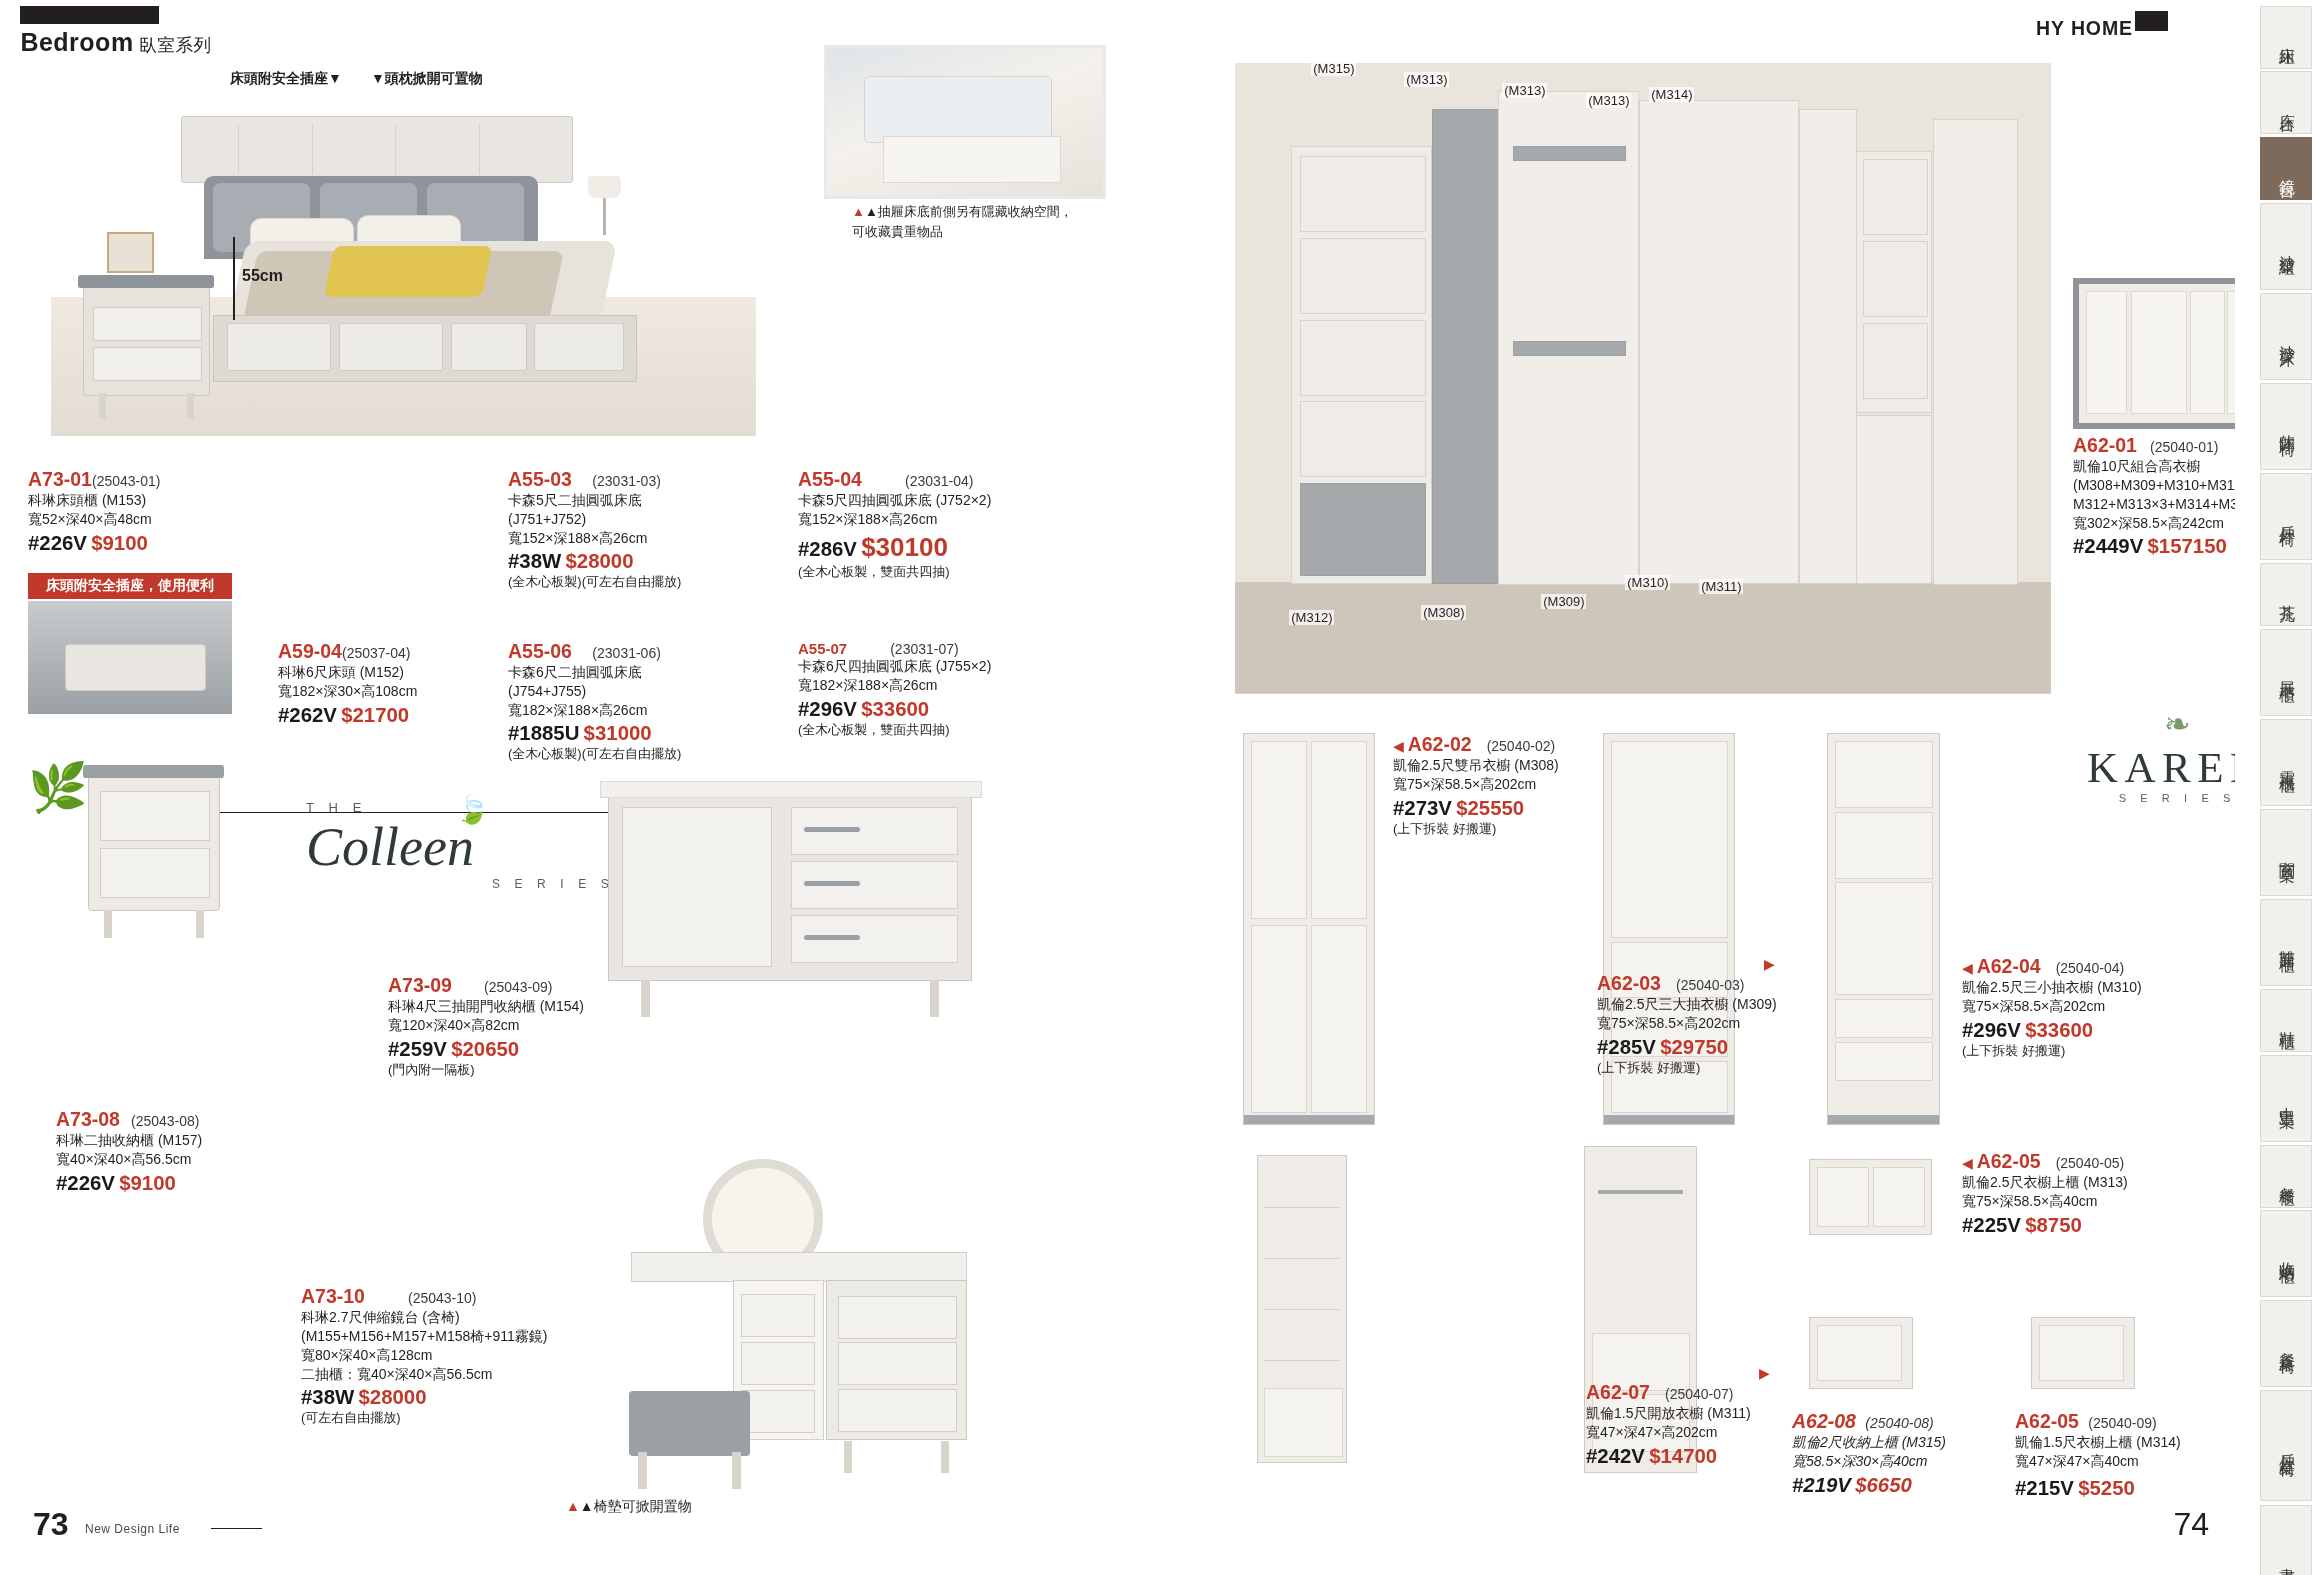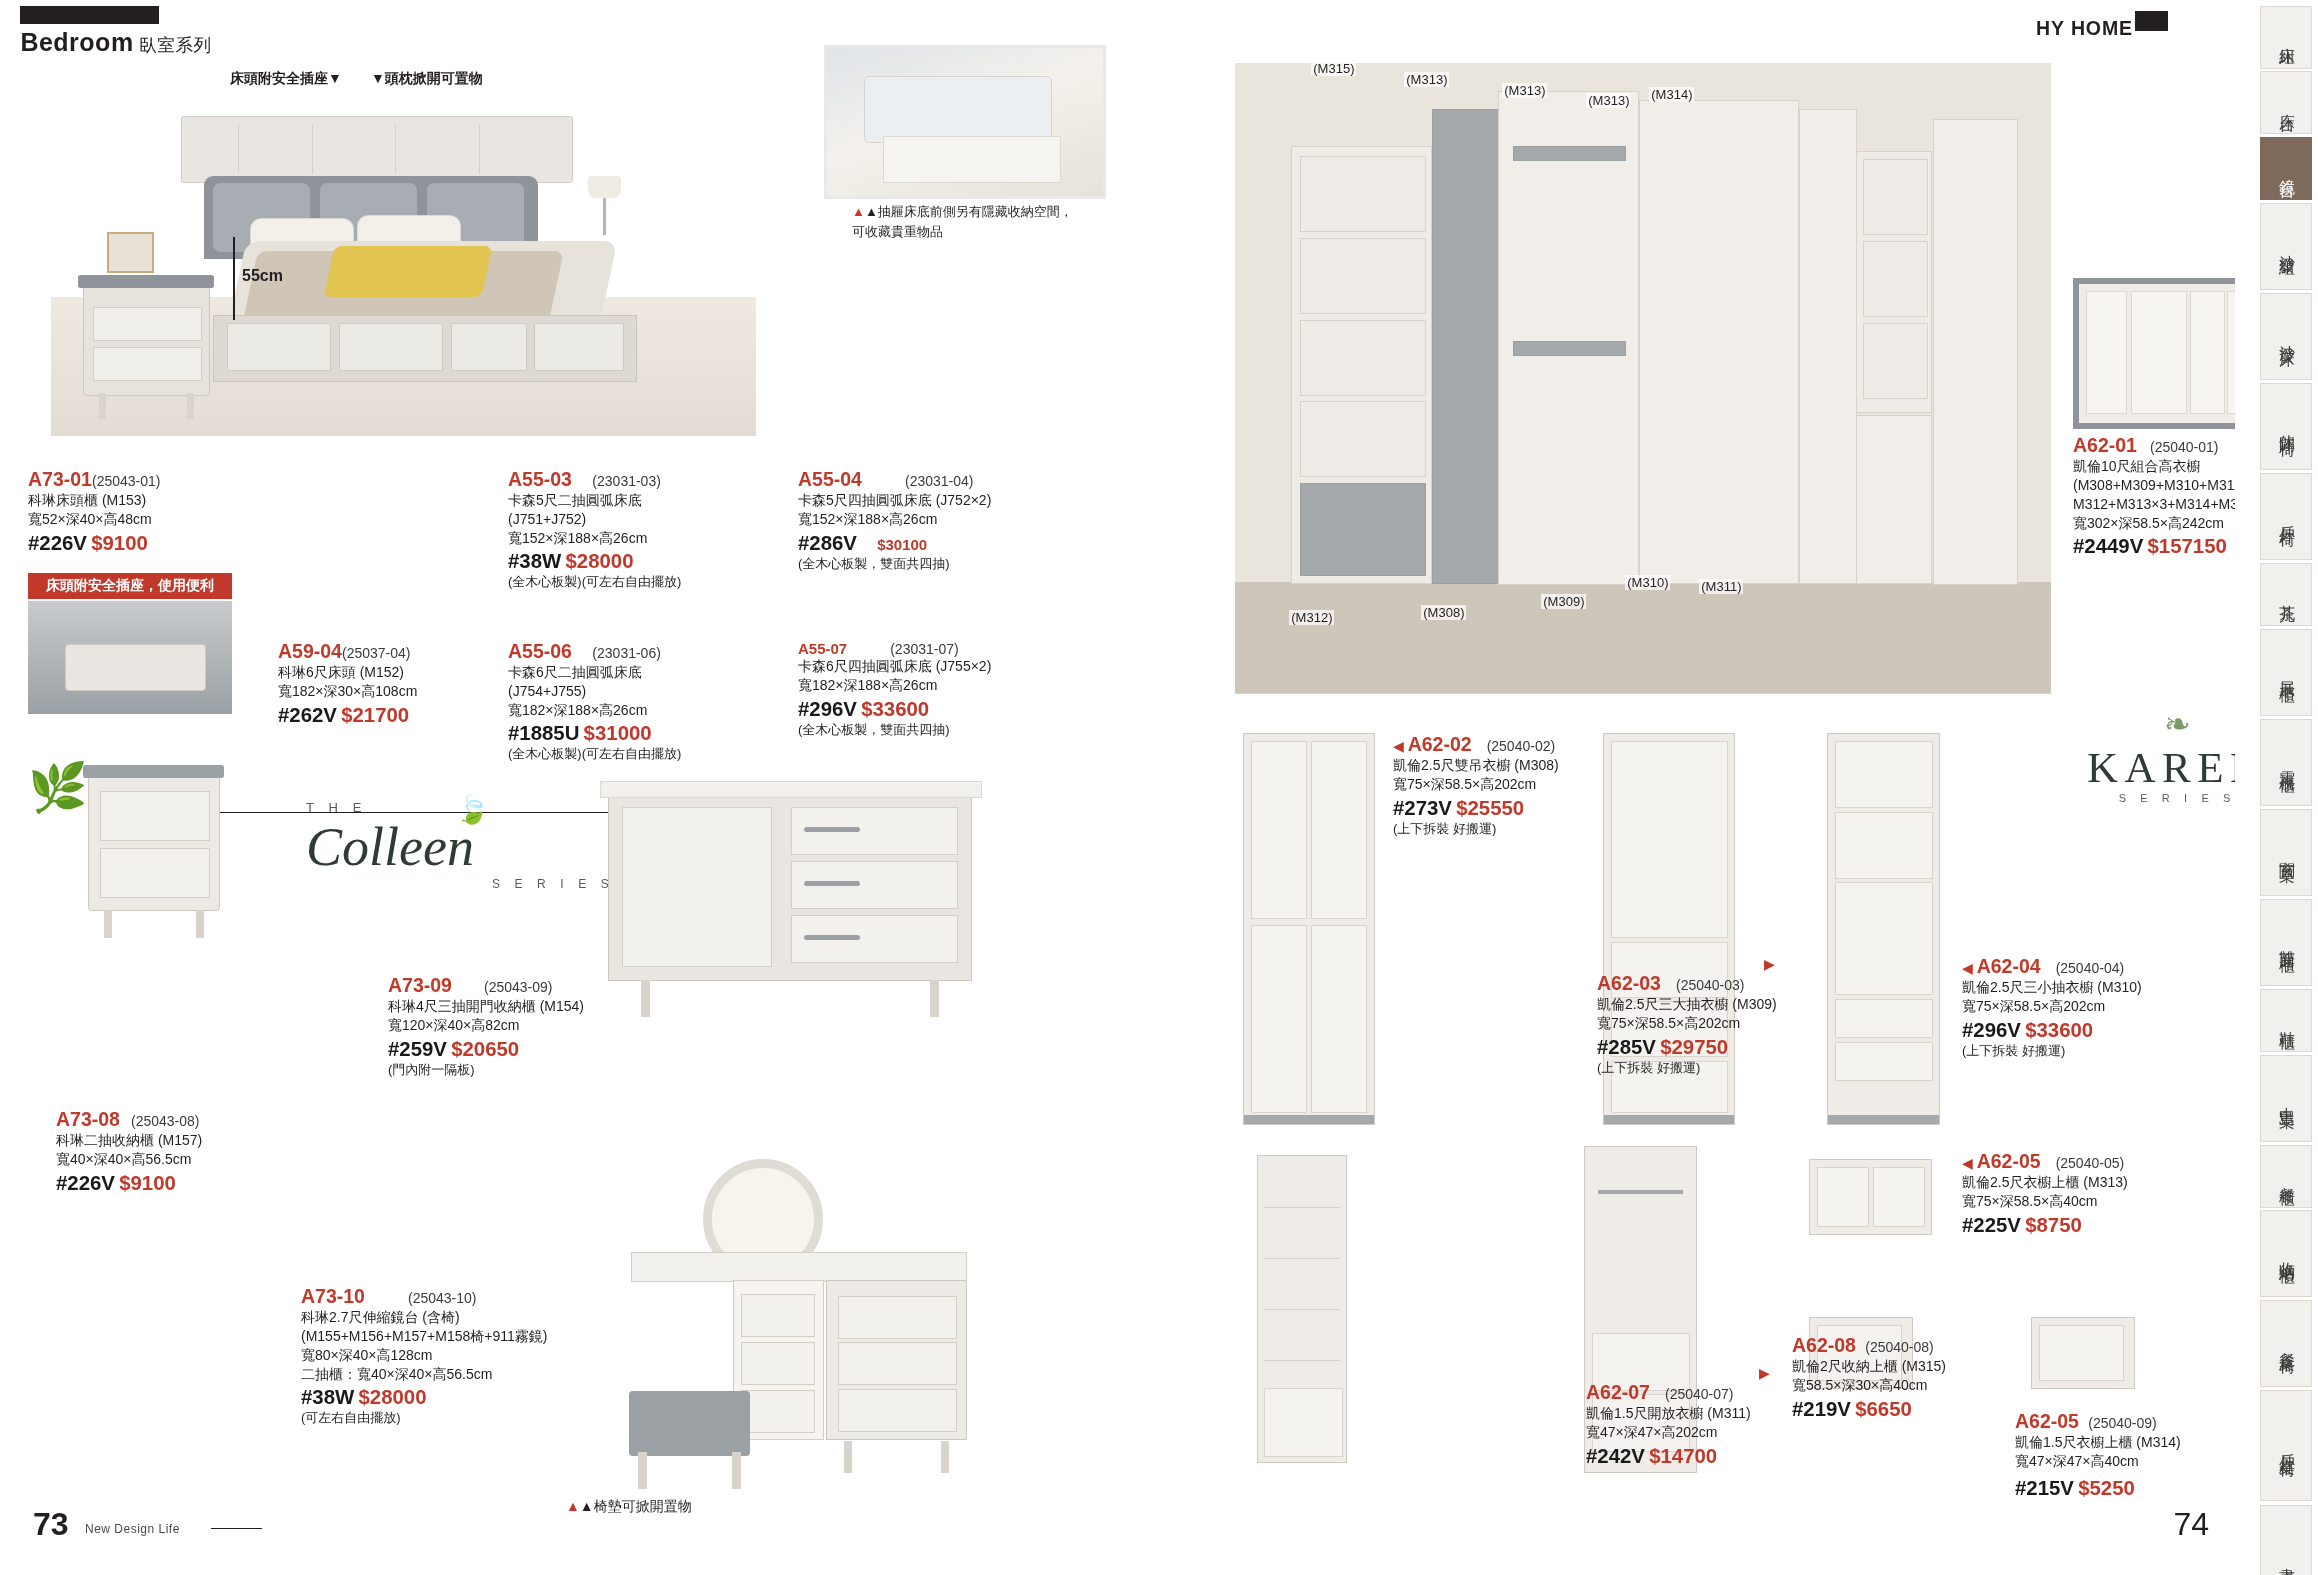--- a/index.html
+++ b/index.html
@@ -189,21 +189,21 @@
       <div class="desc" style="white-space:pre-line;">(J751+J752)
 寬152×深188×高26cm</div>
       <div style="margin-top:2.8px;"><span class="vcode" style="font-size:20.4px;">#38W</span> <span class="price" style="font-size:20.4px;">$28000</span></div>
       <div class="note">(全木心板製)(可左右自由擺放)</div>
     </div>
 
     <div class="prod abs" style="left:798px;top:468px;width:250px;">
       <div><span class="code" style="font-size:19.5px;">A55-04</span><span class="sku" style="margin-left:43px;">(23031-04)</span></div>
       <div class="desc">卡森5尺四抽圓弧床底 (J752×2)</div>
       <div class="desc" style="white-space:pre-line;">寬152×深188×高26cm</div>
-      <div style="margin-top:2.8px;"><span class="vcode" style="font-size:20.4px;text-align:right;">#286V</span> <span class="price" style="font-size:15px;margin-left:16px;">$30100</span></div>
+      <div style="margin-top:2.8px;"><span class="vcode" style="font-size:20.4px;text-align:right;">#286V</span> <span class="price" style="font-size:26px;">$30100</span></div>
       <div class="note">(全木心板製，雙面共四抽)</div>
     </div>
 
     <div class="prod abs" style="left:278px;top:640px;width:195px;">
       <div><span class="code" style="font-size:19.5px;">A59-04</span><span class="sku">(25037-04)</span></div>
       <div class="desc">科琳6尺床頭 (M152)</div>
       <div class="desc">寬182×深30×高108cm</div>
       <div style="margin-top:2.8px;"><span class="vcode" style="font-size:20.4px;">#262V</span> <span class="price" style="font-size:20.4px;">$21700</span></div>
     </div>
 
@@ -449,21 +449,21 @@
     <div class="prod abs" style="left:747px;top:1150px;width:213px;">
       <div><span class="tri-left">◀ </span><span class="code" style="font-size:19.5px;">A62-05</span><span class="sku" style="margin-left:15px;">(25040-05)</span></div>
       <div class="desc">凱倫2.5尺衣櫥上櫃 (M313)</div>
       <div class="desc">寬75×深58.5×高40cm</div>
       <div style="margin-top:2.8px;"><span class="vcode" style="font-size:20.4px;">#225V</span> <span class="price" style="font-size:20.4px;">$8750</span></div>
     </div>
 
     <div class="prod-img" style="left:594px;top:1317px;width:102px;height:70px;">
       <div class="door" style="left:7.4px;top:7.4px;width:83px;height:54px;"></div>
     </div>
-    <div class="prod abs" style="left:577px;top:1334px;width:199px;">
+    <div class="prod abs" style="left:577px;top:1410px;width:199px;font-style:italic;">
       <div><span class="code" style="font-size:19.5px;">A62-08</span><span class="sku" style="margin-left:9.3px;">(25040-08)</span></div>
       <div class="desc">凱倫2尺收納上櫃 (M315)</div>
       <div class="desc">寬58.5×深30×高40cm</div>
       <div style="margin-top:2.8px;"><span class="vcode" style="font-size:20.4px;">#219V</span> <span class="price" style="font-size:20.4px;">$6650</span></div>
     </div>
 
     <div class="prod-img" style="left:816px;top:1317px;width:102px;height:70px;">
       <div class="door" style="left:7.4px;top:7.4px;width:83px;height:54px;"></div>
     </div>
     <div class="prod abs" style="left:800px;top:1410px;width:199px;">

